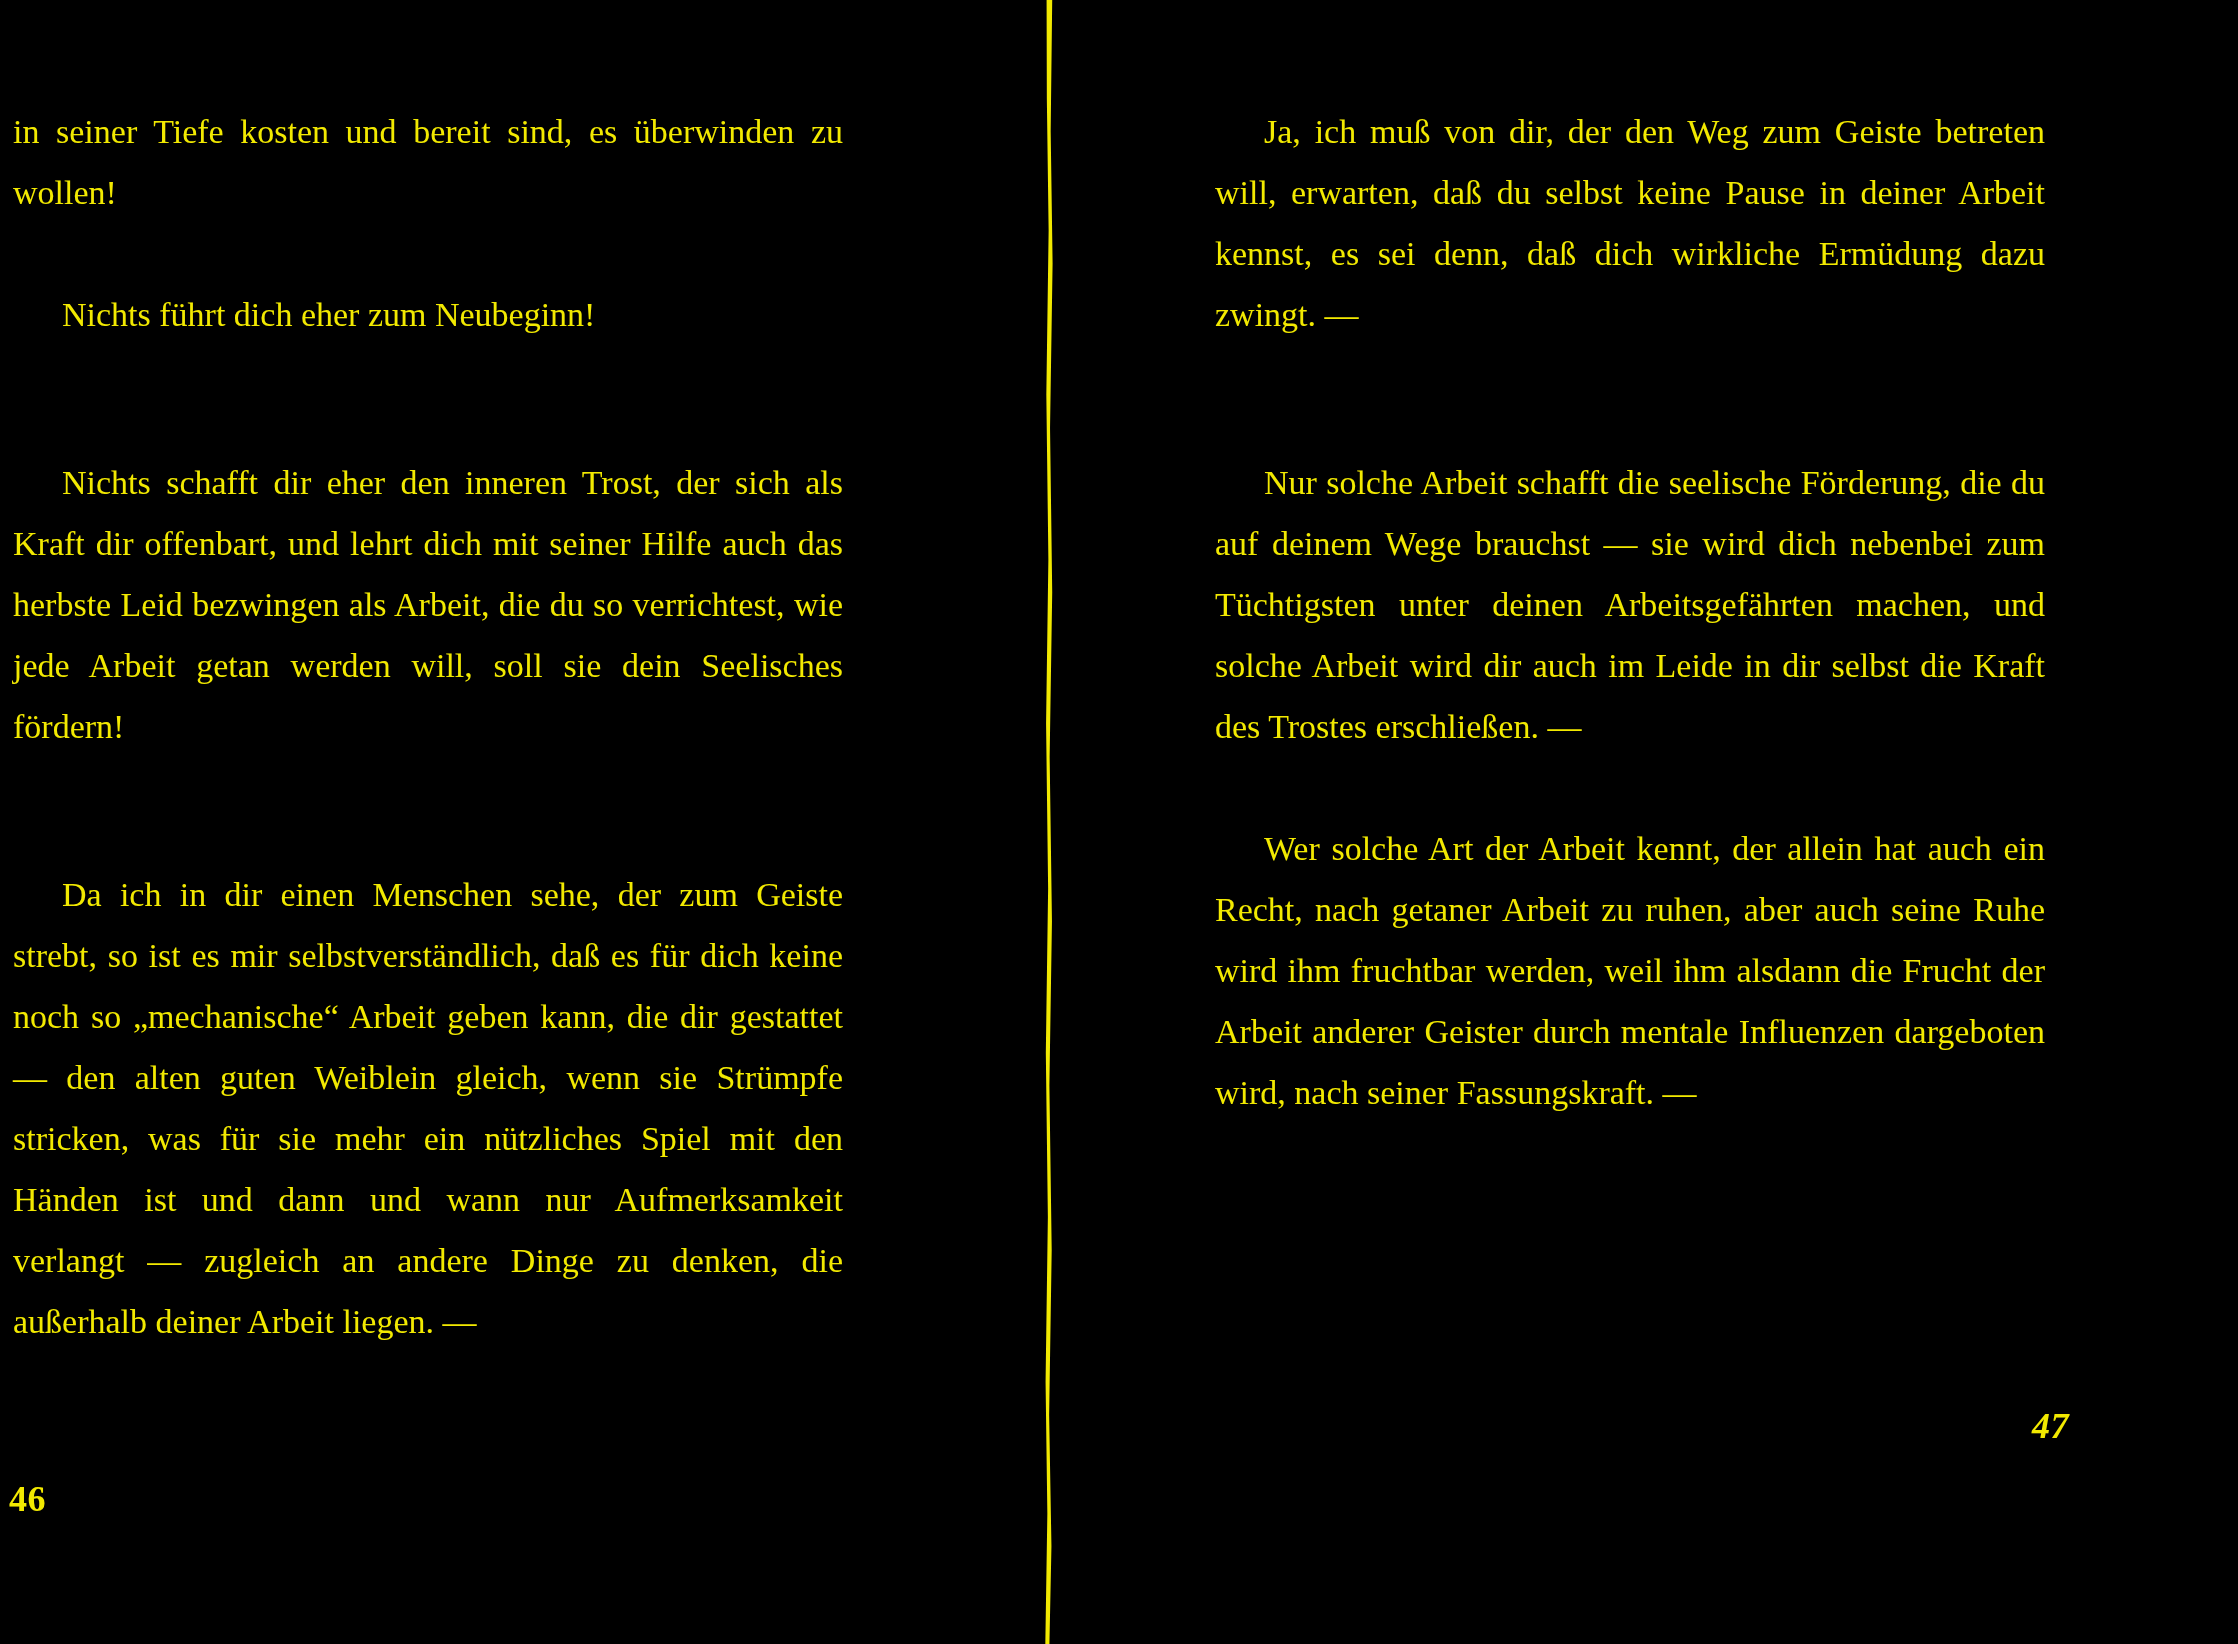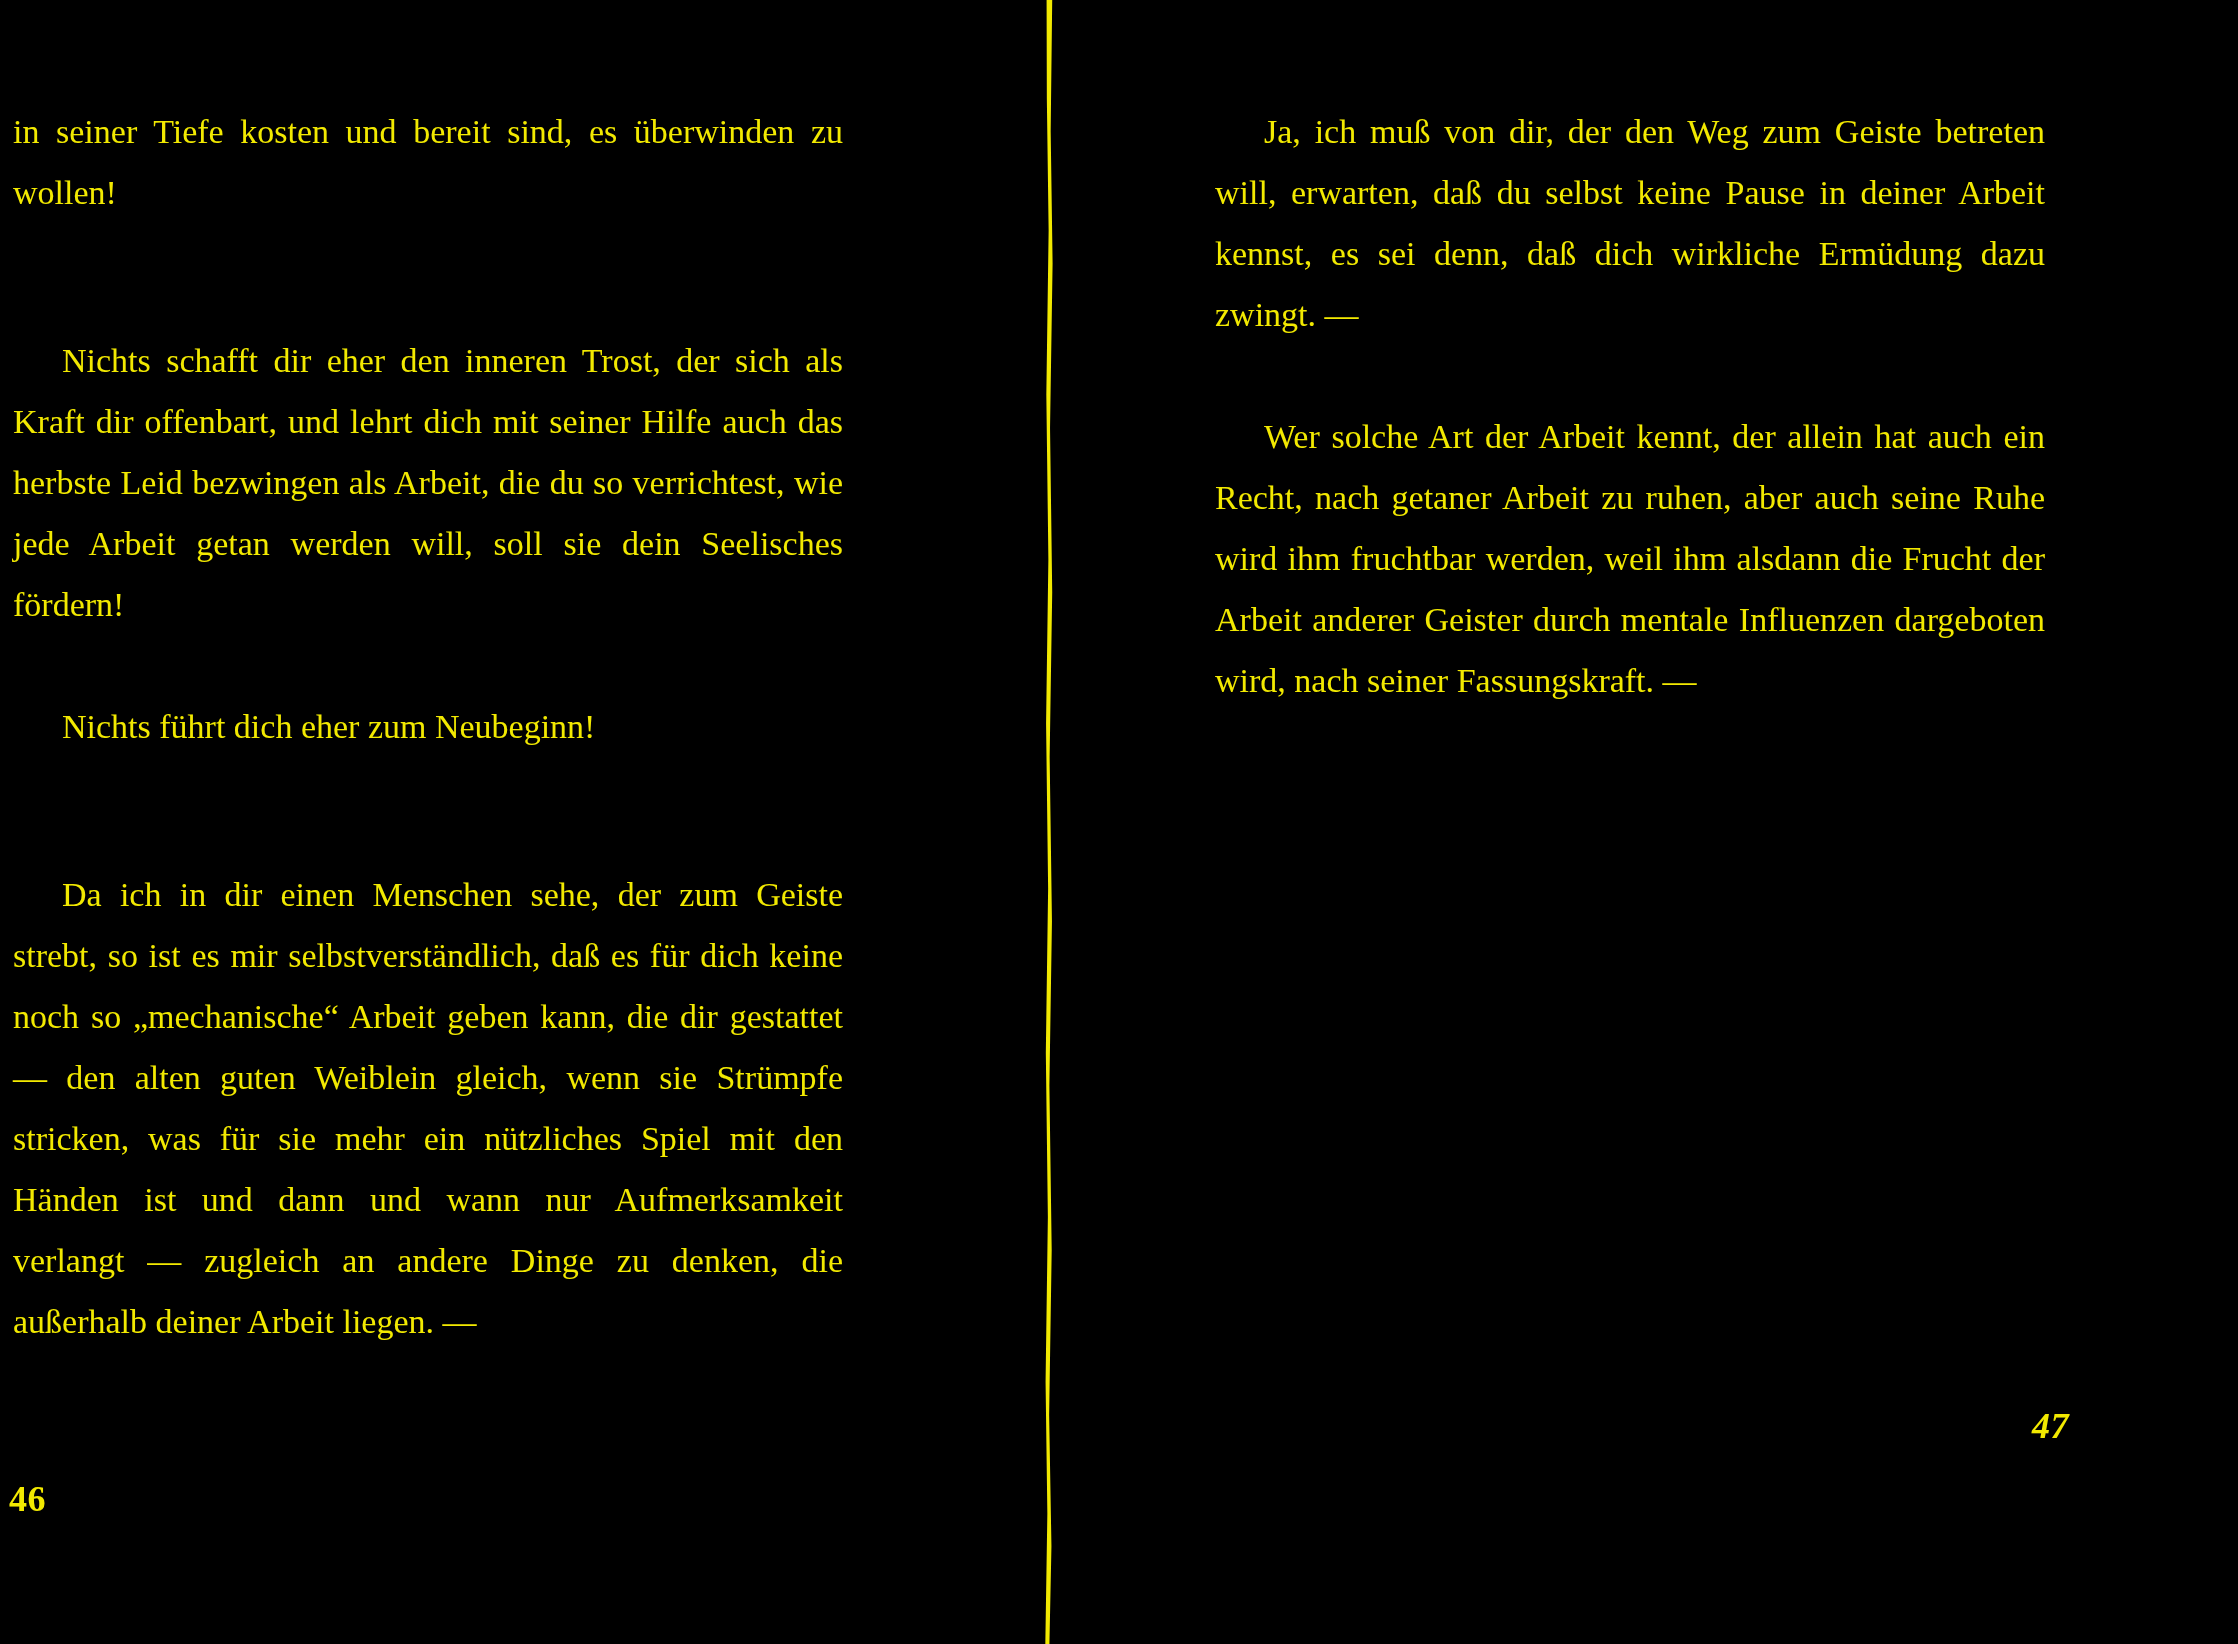--- a/index.html
+++ b/index.html
@@ -95,29 +95,30 @@
 </head>
 <body>
 
 <div class="book-spread">
 
   <div class="gutter"></div>
 
   <div class="page page-left">
     <div class="text-block">
       <p class="para">in seiner Tiefe kosten und bereit sind, es überwinden zu wollen!</p>
+      <p class="para indent">Nichts führt dich eher zum Neubeginn!</p>
       <p class="para gap indent">Nichts schafft dir eher den inneren Trost, der sich als Kraft dir offenbart, und lehrt dich mit seiner Hilfe auch das herbste Leid bezwingen als Arbeit, die du so verrichtest, wie jede Arbeit getan werden will, soll sie dein Seelisches fördern!</p>
-      <p class="para indent">Nichts führt dich eher zum Neubeginn!</p>
       <p class="para gap indent">Da ich in dir einen Menschen sehe, der zum Geiste strebt, so ist es mir selbstverständlich, daß es für dich keine noch so „mechanische“ Arbeit geben kann, die dir gestattet — den alten guten Weiblein gleich, wenn sie Strümpfe stricken, was für sie mehr ein nützliches Spiel mit den Händen ist und dann und wann nur Aufmerksamkeit verlangt — zugleich an andere Dinge zu denken, die außerhalb deiner Arbeit liegen. —</p>
     </div>
     <div class="folio folio-left">46</div>
   </div>
 
   <div class="page page-right">
     <div class="text-block">
       <p class="para indent">Ja, ich muß von dir, der den Weg zum Geiste betreten will, erwarten, daß du selbst keine Pause in deiner Arbeit kennst, es sei denn, daß dich wirkliche Ermüdung dazu zwingt. —</p>
+      <p class="para gap indent">Nur solche Arbeit schafft die seelische Förderung, die du auf deinem Wege brauchst — sie wird dich nebenbei zum Tüchtigsten unter deinen Arbeitsgefährten machen, und solche Arbeit wird dir auch im Leide in dir selbst die Kraft des Trostes erschließen. —</p>
       <p class="para indent">Wer solche Art der Arbeit kennt, der allein hat auch ein Recht, nach getaner Arbeit zu ruhen, aber auch seine Ruhe wird ihm fruchtbar werden, weil ihm alsdann die Frucht der Arbeit anderer Geister durch mentale Influenzen dargeboten wird, nach seiner Fassungskraft. —</p>
     </div>
     <div class="folio folio-right">47</div>
   </div>
 
 </div>
 
 
 </body></html>

